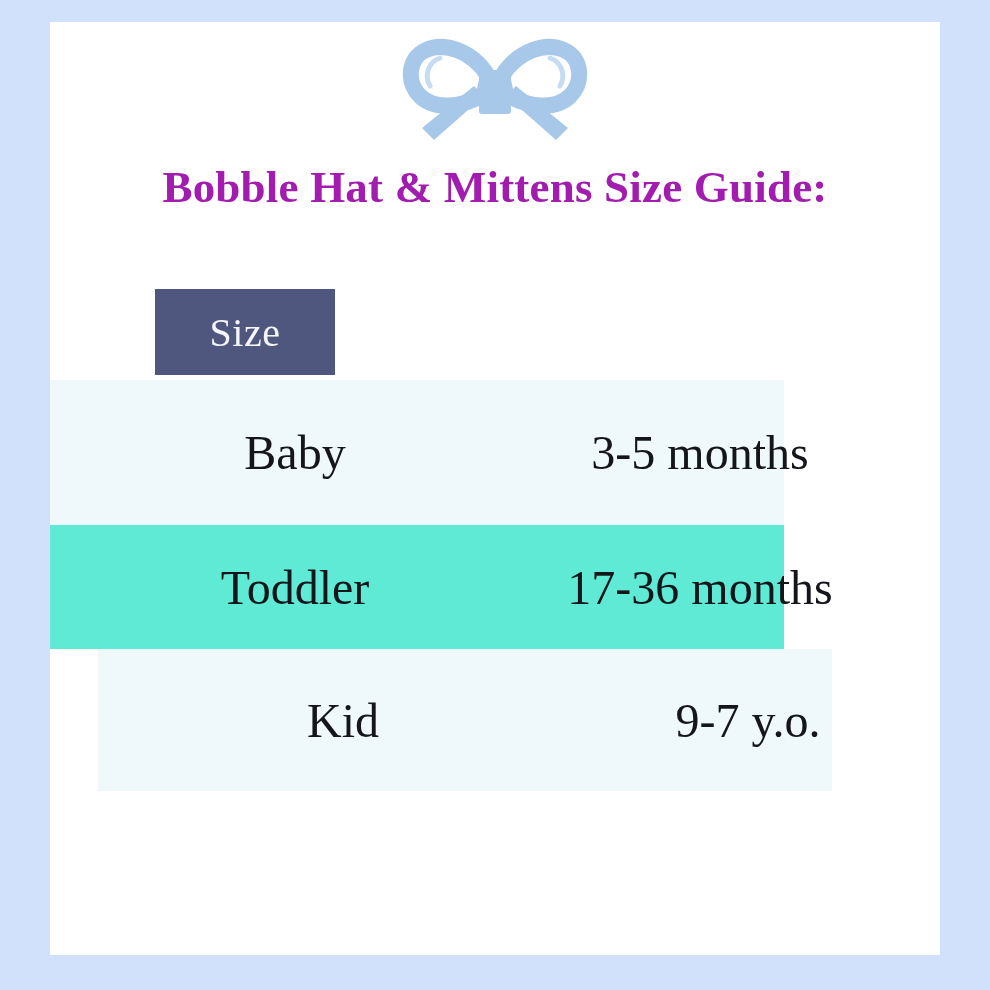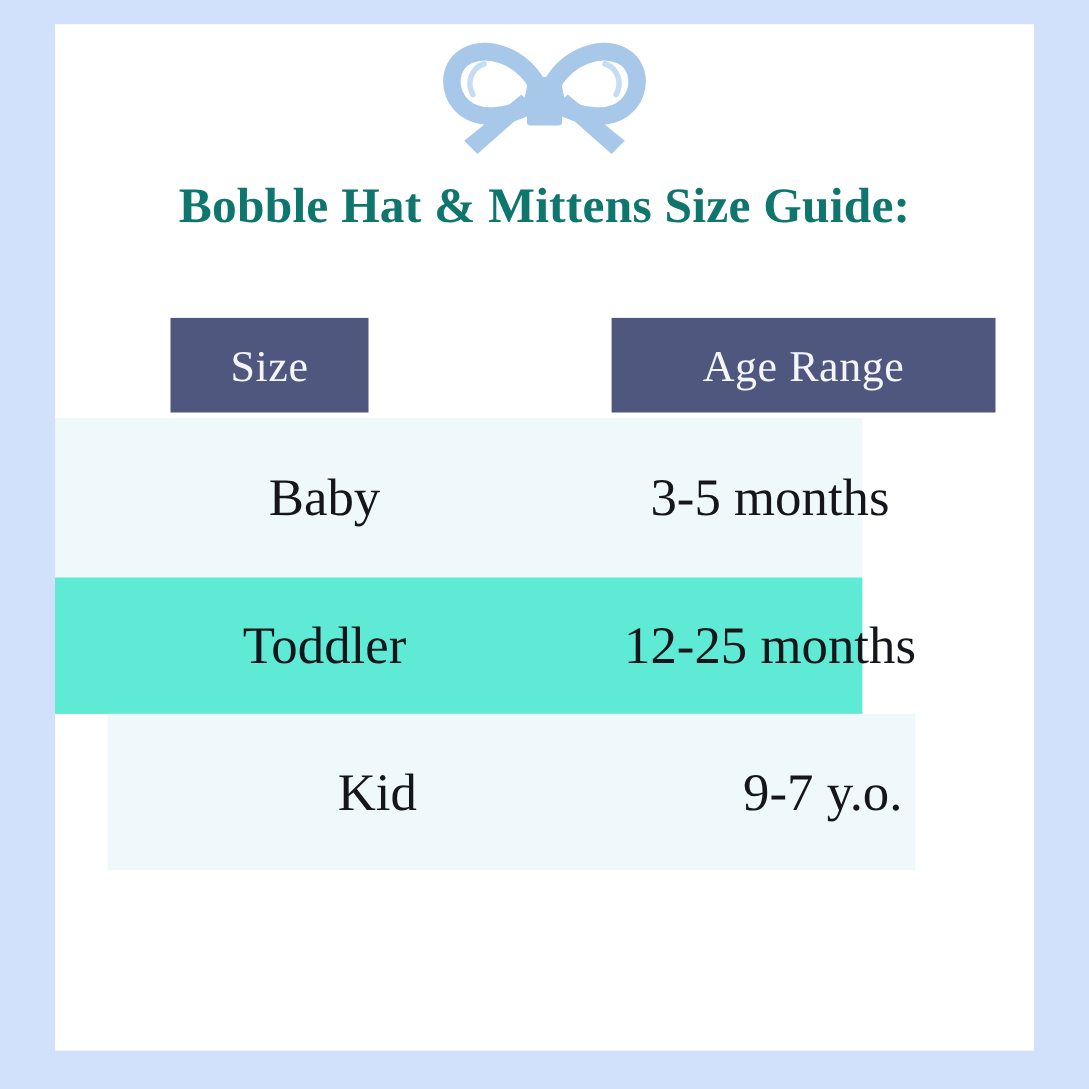--- a/index.html
+++ b/index.html
@@ -40,21 +40,21 @@
 
   
   #guide-title {
     position: absolute;
     left: 0;
     top: 140px;
     width: 890px;
     text-align: center;
     font-size: 45px;
     font-weight: bold;
-    color: #0f766e;
+    color: #a21caf;
     letter-spacing: 0.2px;
     line-height: 1.15;
     white-space: nowrap;
   }
 
   
   .header-row {
     position: absolute;
     left: 0;
     top: 267px;
@@ -139,31 +139,30 @@
         <path d="M40 22 C28 26 24 40 30 50" fill="none" stroke="#c5dcf2" stroke-width="5" stroke-linecap="round"></path>
         <path d="M150 22 C162 26 166 40 160 50" fill="none" stroke="#c5dcf2" stroke-width="5" stroke-linecap="round"></path>
       </svg>
     </span>
   </div>
 
   <div id="guide-title">Bobble Hat &amp; Mittens Size Guide:</div>
 
   <div class="header-row">
     <div class="header-cell" id="header-cell-size">Size</div>
-    <div class="header-cell" id="header-cell-age">Age Range</div>
   </div>
 
   <div class="data-row tinted" id="data-row-0">
     <div class="cell cell-size">Baby</div>
     <div class="cell cell-age">3-5 months</div>
   </div>
 
   <div class="data-row plain" id="data-row-1">
     <div class="cell cell-size">Toddler</div>
-    <div class="cell cell-age">12-25 months</div>
+    <div class="cell cell-age">17-36 months</div>
   </div>
 
   <div class="data-row tinted" id="data-row-2">
     <div class="cell cell-size">Kid</div>
     <div class="cell cell-age">9-7 y.o.</div>
   </div>
 
   <div id="table-filler"></div>
 
 </div>

